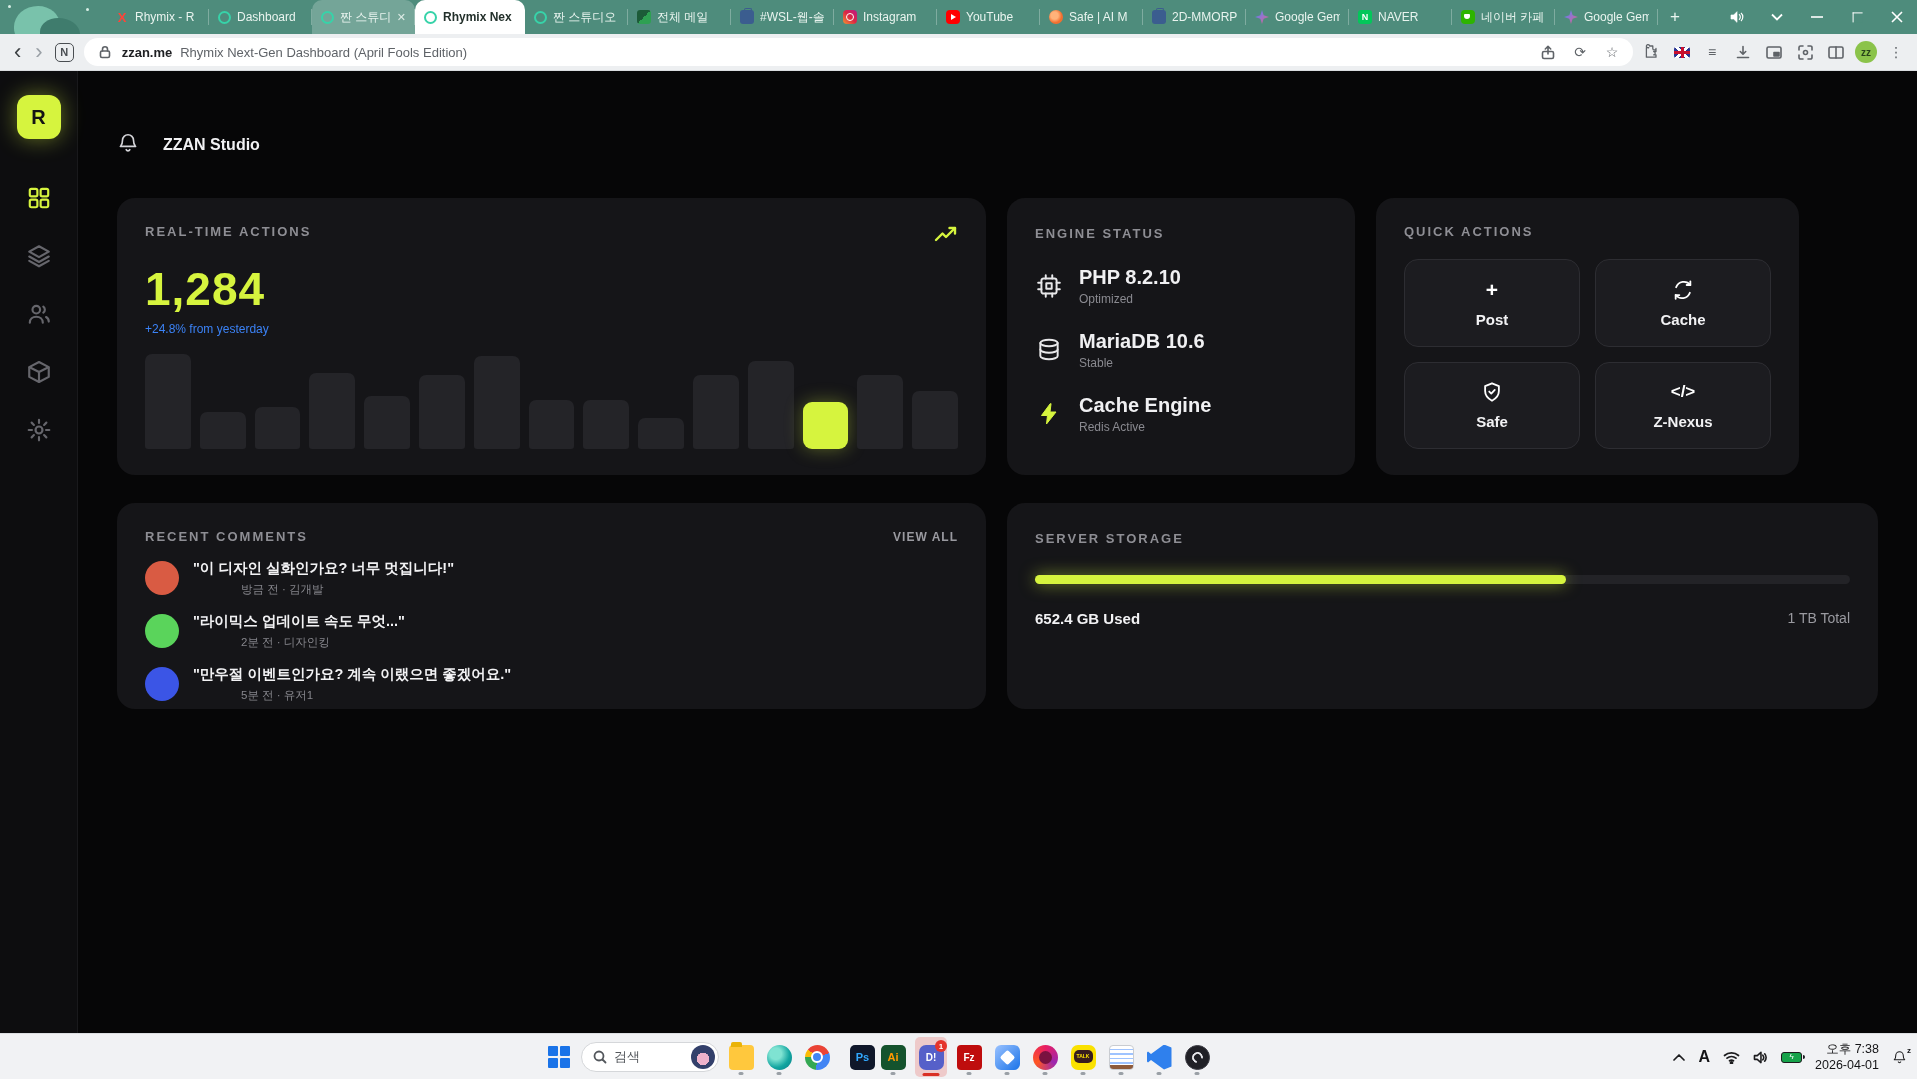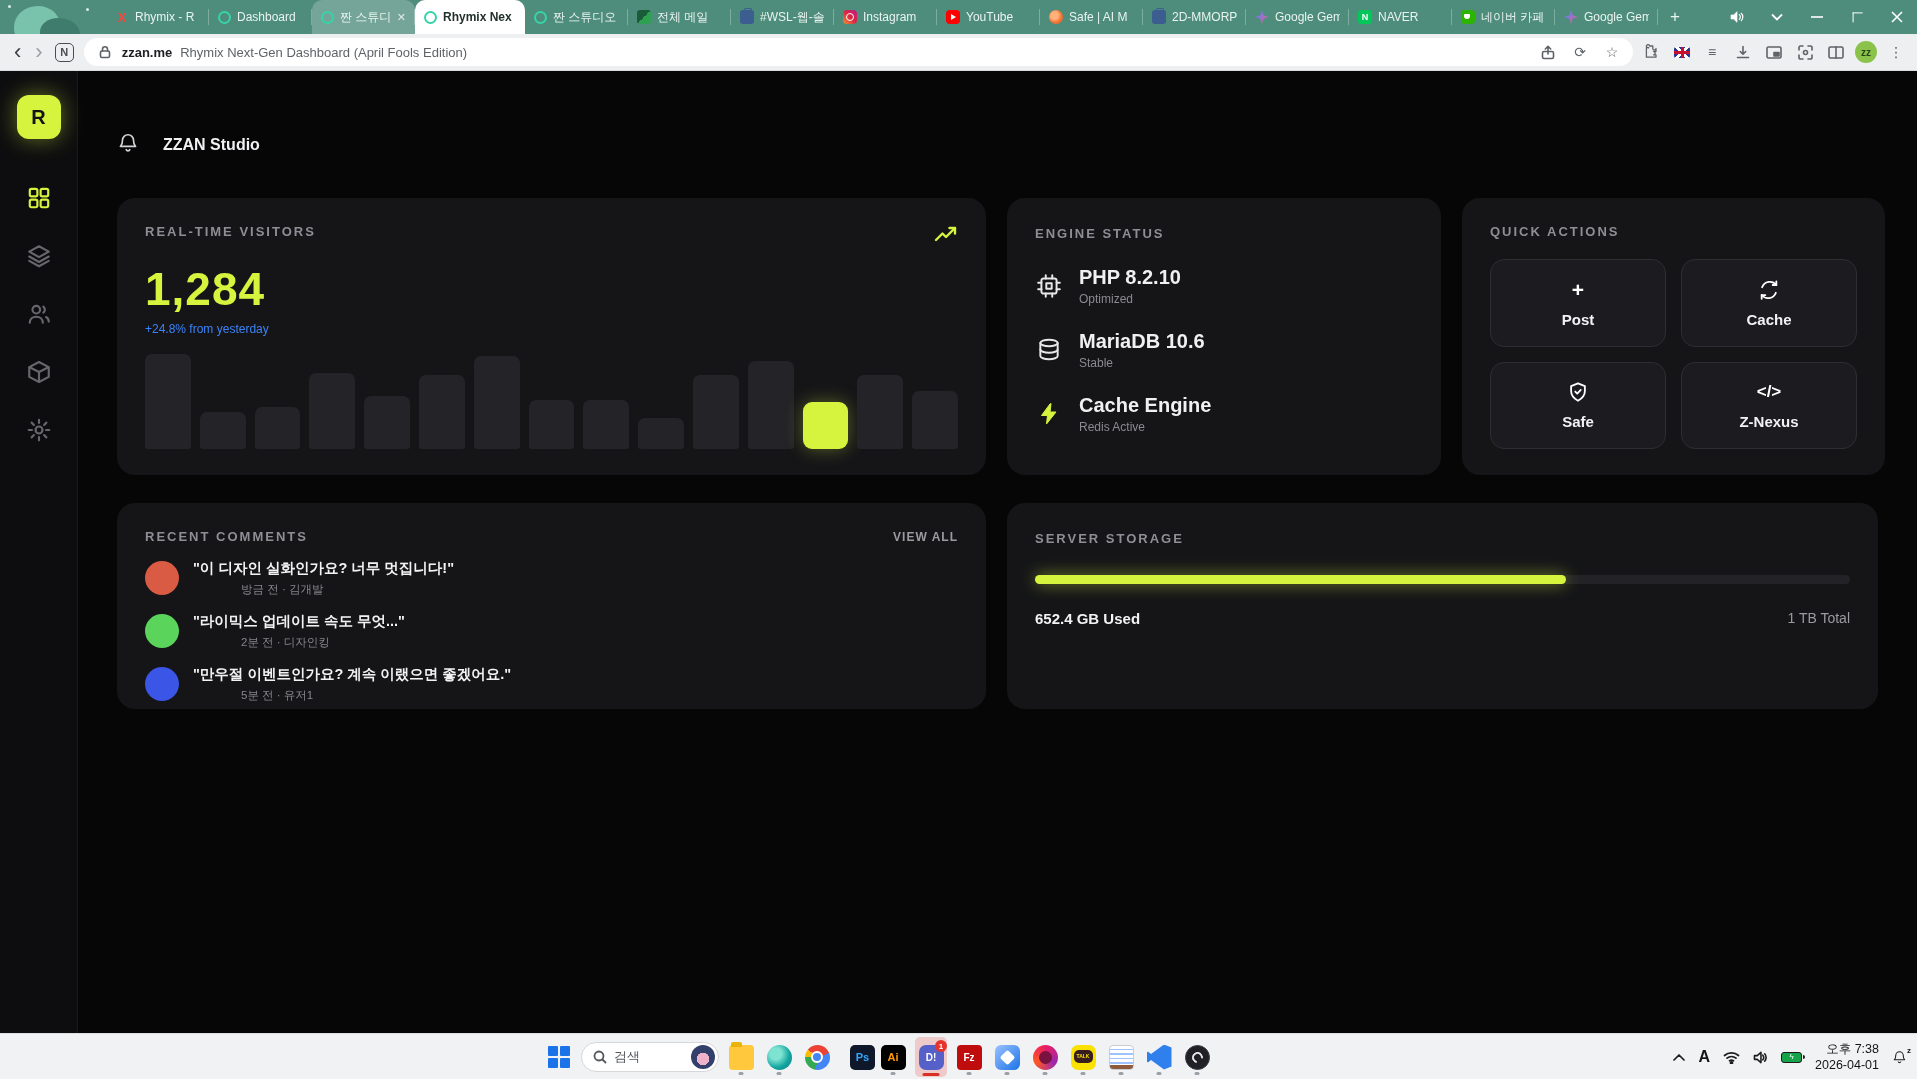--- a/index.html
+++ b/index.html
@@ -102,21 +102,21 @@
 
   .card-visitors { width:869px; height:277px; display:flex; flex-direction:column; }
   .vis-top { display:flex; justify-content:space-between; align-items:flex-start; }
   .trend svg { stroke:#d6f43e; fill:none; stroke-width:2.4; stroke-linecap:round; stroke-linejoin:round; }
   .vis-num { margin-top:14px; font-size:46px; font-weight:800; color:#d6f43e; letter-spacing:1px; }
   .vis-delta { margin-top:6px; font-size:12px; color:#3b82f6; }
   .chart { flex:1; margin-top:18px; display:flex; align-items:flex-end; gap:9px; }
   .chart .bar { flex:1; background:#242428; border-radius:7px 7px 3px 3px; }
   .chart .bar.highlight { background:#d6f43e; border-radius:9px; box-shadow:0 0 18px rgba(214,244,62,.35); }
 
-  .card-engine { width:434px; height:277px; }
+  .card-engine { width:348px; height:277px; }
   .eng-row { display:flex; align-items:center; gap:16px; margin-top:24px; }
   .eng-ic { width:28px; height:28px; display:grid; place-items:center; }
   .eng-ic svg { stroke:#e8e8ea; fill:none; stroke-width:1.8; stroke-linecap:round; stroke-linejoin:round; }
   .eng-ic.lime svg { stroke:#d6f43e; fill:#d6f43e; }
   .eng-name { font-size:20px; font-weight:700; color:#f0f0f2; }
   .eng-status { font-size:12px; color:#8a8a90; margin-top:3px; }
 
   .card-actions { width:423px; height:277px; display:flex; flex-direction:column; }
   .act-grid { flex:1; margin-top:20px; display:grid; grid-template-columns:1fr 1fr; gap:15px; }
   .act-btn { background:#1c1c20; border:1px solid #2d2d32; border-radius:14px;
@@ -169,21 +169,21 @@
   .ic-folder { background:#ffc83d; border-radius:4px; position:relative; }
   .ic-folder::before { content:""; position:absolute; top:-3px; left:2px; width:11px; height:5px;
             background:#eab308; border-radius:2px 2px 0 0; }
   .ic-whale { border-radius:50%; background:radial-gradient(circle at 35% 35%, #7fe3d2 0 25%, #12a5a0 60%, #0b7c86 100%); }
   .ic-chrome { border-radius:50%;
       background:conic-gradient(from -50deg, #ea4335 0 33%, #4285f4 33% 66%, #34a853 66% 89%, #fbbc05 89% 100%);
       position:relative; }
   .ic-chrome::after { content:""; position:absolute; inset:6.5px; background:#4285f4;
       border:2px solid #fff; border-radius:50%; }
   .ic-ps { background:#0f172a; color:#31a8ff; font-size:11px; border-radius:5px;margin-left:15px; }
-  .ic-ai { background:#000000; color:#ff9a00; font-size:11px; border-radius:5px; }
+  .ic-ai { background:#14532d; color:#ff9a00; font-size:11px; border-radius:5px; }
   .ic-dmsg { background:#5660c9; color:#fff; font-size:10px; border-radius:7px; }
   .ic-fz { background:#bf0d0d; color:#fff; font-size:10px; border-radius:4px; }
   .ic-photos { border-radius:6px; background:linear-gradient(135deg,#9ac2ff,#1a73e8); position:relative; }
   .ic-photos::after { content:""; position:absolute; inset:7px; background:#fff; transform:rotate(45deg); border-radius:2px;}
   .ic-cc { border-radius:50%; background:conic-gradient(#e81e63,#9c27b0,#ff5722,#e81e63); position:relative; }
   .ic-cc::after { content:""; position:absolute; inset:6px; border-radius:50%; background:#7a1240; }
   .ic-kakao { background:#fae100; border-radius:7px; position:relative; }
   .ic-kakao .bubble { position:absolute; inset:5px 3px 7px 3px; background:#371d1e; border-radius:5px;
       color:#fae100; font-size:5px; font-weight:800; display:grid; place-items:center; }
   .ic-notes { background:repeating-linear-gradient(180deg,#ffffff 0 3px,#9ec3ff 3px 4.5px);
@@ -436,21 +436,21 @@
             </svg>
         </span>
         <span class="studio">ZZAN Studio</span>
       </div>
     </div>
 
     <div class="grid1">
 
       <div class="card card-visitors">
         <div class="vis-top">
-          <span class="card-label">REAL-TIME VISITORS</span>
+          <span class="card-label">REAL-TIME ACTIONS</span>
           <span class="trend">
             <svg width="24" height="20" viewBox="0 0 24 20">
                 <path d="M2 16 8.5 9.5 12 13 21 4"></path>
                 <path d="M15.5 4H21v5.5"></path>
               </svg>
           </span>
         </div>
         <div class="vis-num">1,284</div>
         <div class="vis-delta">+24.8% from yesterday</div>
         <div class="chart">

